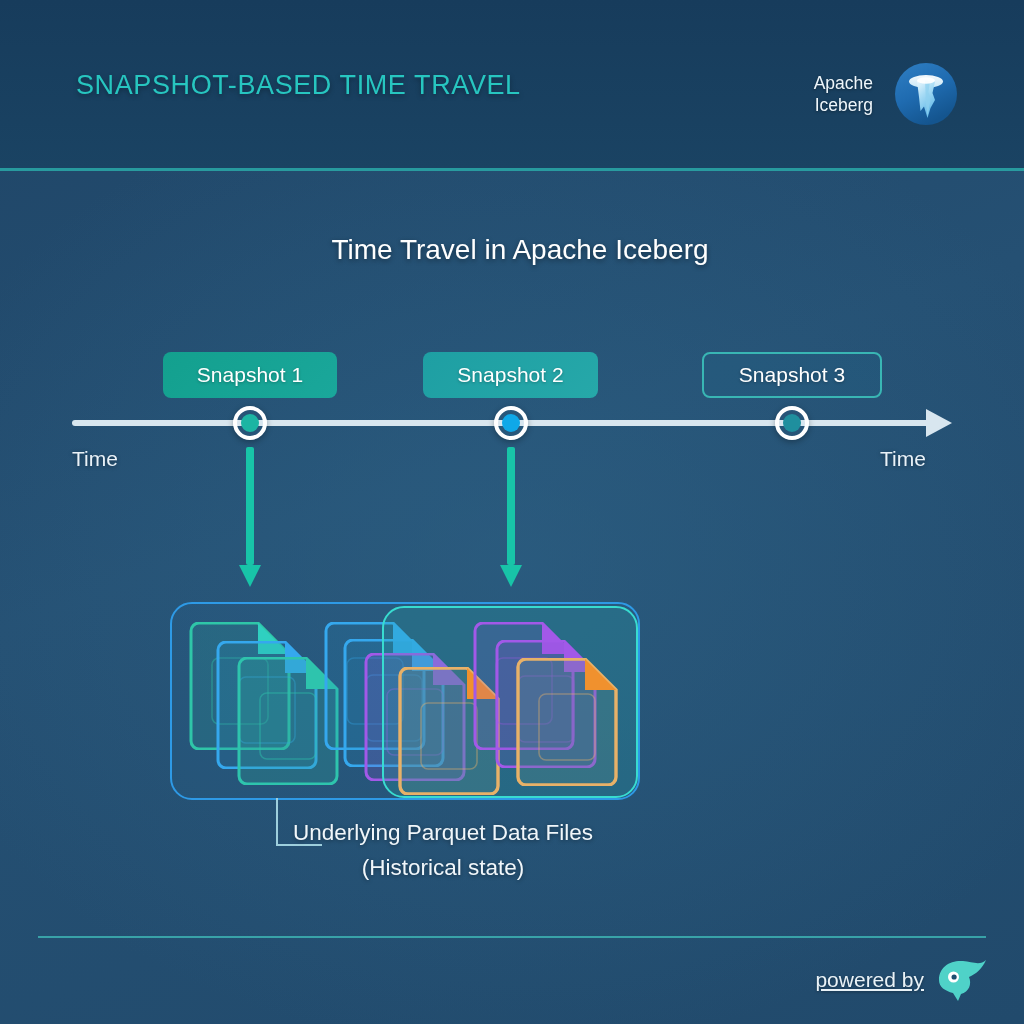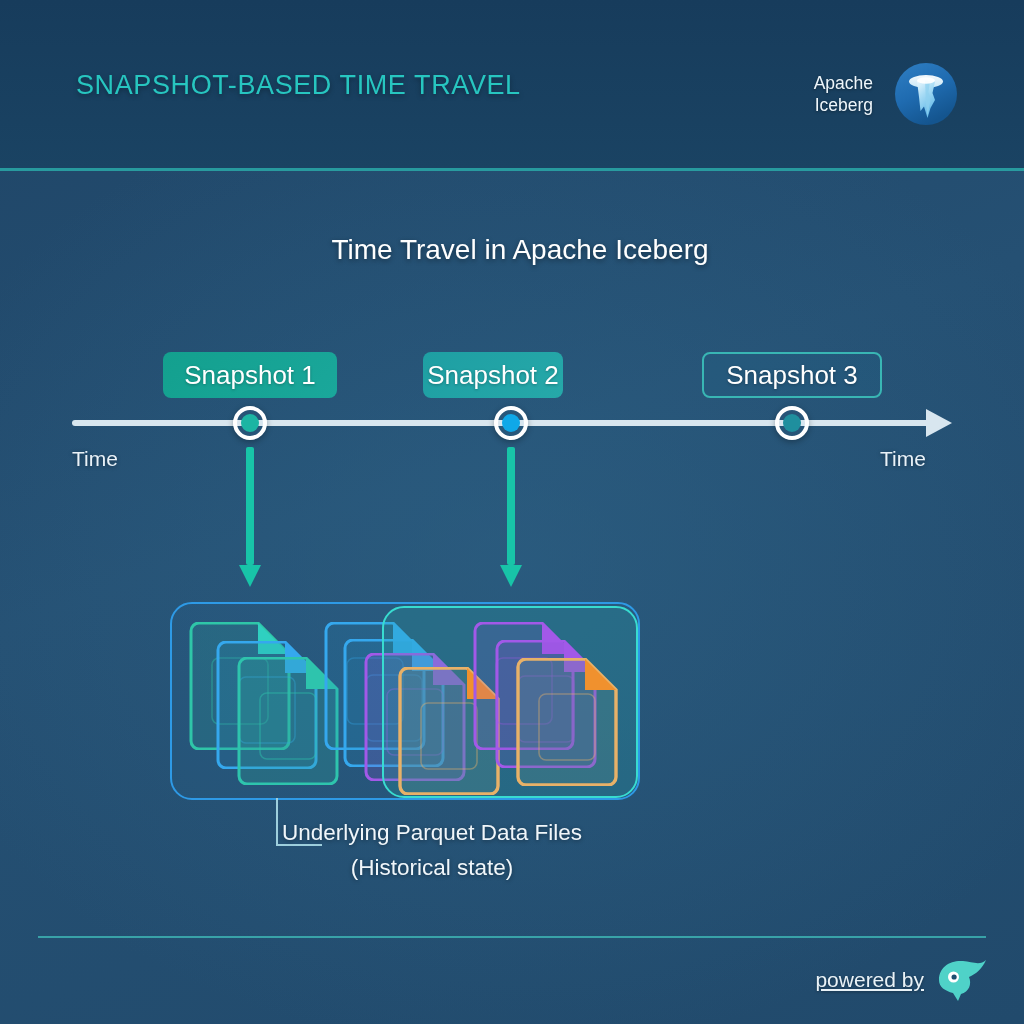--- a/index.html
+++ b/index.html
@@ -127,21 +127,21 @@
   
   .badge {
     position: absolute;
     top: 352px;
     height: 46px;
     padding: 0 20px;
     display: flex;
     align-items: center;
     justify-content: center;
     border-radius: 8px;
-    font-size: 26px;
+    font-size: 21px;
     color: #ffffff;
     white-space: nowrap;
     text-shadow: 0 1px 3px rgba(0,0,0,0.28);
   }
   .badge.filled-a { background: linear-gradient(135deg,#13a08e 0%,#1aa79b 100%); }
   .badge.filled-b { background: linear-gradient(135deg,#1e9fa3 0%,#26a8a9 100%); }
   .badge.outline  { background: rgba(29,104,138,0.20); border: 2px solid #39b6b4; }
 
   
   .drop-arrow { position: absolute; width: 22px; }
@@ -179,21 +179,21 @@
     background: rgba(38,180,170,0.20);
   }
 
   
   .doc { position: absolute; }
   .doc svg { display: block; }
 
   
   .caption {
     position: absolute;
-    left: 4px; top: 816px;
+    left: 15px; top: 816px;
     width: 856px;
     text-align: center;
     font-size: 22.5px;
     line-height: 1.55;
     color: #f0f6fa;
     text-shadow: 0 1px 4px rgba(0,0,0,0.4);
   }
   .leader {
     position: absolute;
     left: 276px; top: 798px;
@@ -276,21 +276,21 @@
 
   <div class="timeline-axis">
     <div class="axis-line"></div>
     <div class="axis-arrow"></div>
   </div>
 
   <div class="time-label left">Time</div>
   <div class="time-label right">Time</div>
 
   <div class="badge filled-a" style="left:163px;width:174px;">Snapshot 1</div>
-  <div class="badge filled-b" style="left:423px;width:140px;">Snapshot 2</div>
+  <div class="badge filled-b" style="left:423px;width:175px;">Snapshot 2</div>
   <div class="badge outline" style="left:702px;width:180px;">Snapshot 3</div>
 
   <div class="marker" style="left:233px;">
     <div class="marker-inner" style="background:#1cb5a3;"></div>
   </div>
   <div class="marker" style="left:494px;">
     <div class="marker-inner" style="background:#0fa8e8;"></div>
   </div>
   <div class="marker" style="left:775px;">
     <div class="marker-inner" style="background:#1f8f9e;"></div>

